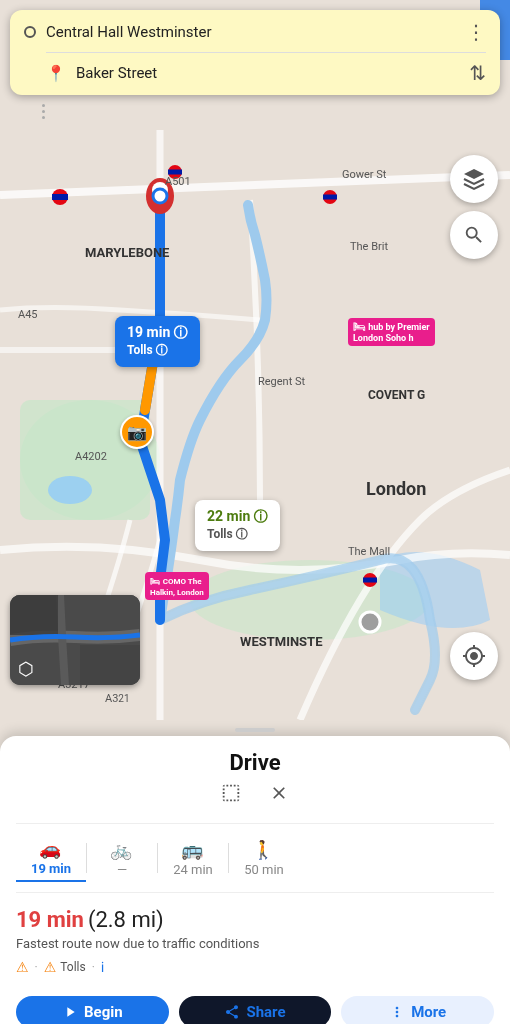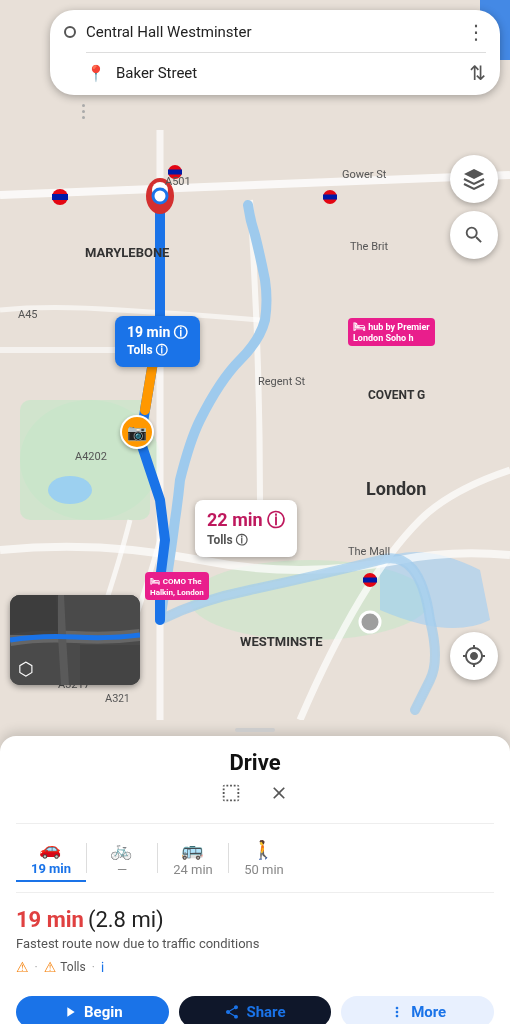--- a/index.html
+++ b/index.html
@@ -12,25 +12,24 @@
       background: #e8e0d8;
     }
 
     
     .search-bar {
       position: absolute;
       top: 10px;
       left: 10px;
       right: 10px;
       z-index: 10;
-      background: #ffffff;
-      border-radius: 24px;
+      background: #fef9c3;
+      border-radius: 12px;
       box-shadow: 0 2px 8px rgba(0,0,0,0.3);
       padding: 10px 14px;
-      margin-left: 40px;
     }
     .search-row {
       display: flex;
       align-items: center;
       gap: 10px;
     }
     .search-dot {
       width: 12px;
       height: 12px;
       border-radius: 50%;
@@ -482,21 +481,21 @@
       </svg>
     </div>
   </div>
 
   <div class="route-label" style="top:316px; left:115px;">
       <div style="font-size:14px;font-weight:bold;">19 min ⓘ</div>
       <div style="font-size:12px;">Tolls ⓘ</div>
     </div>
 
   <div class="route-label-alt" style="top:500px; left:195px;">
-      <div style="font-size:18px;font-weight:bold;color:#be185d;">22 min ⓘ</div>
+      <div style="font-size:14px;font-weight:bold;color:#4d7c0f;">22 min ⓘ</div>
       <div style="font-size:12px;color:#555;">Tolls ⓘ</div>
     </div>
 
   <div class="place-label" style="top:245px; left:85px;">MARYLEBONE</div>
   <div class="place-label" style="top:388px; left:368px; font-size:12px;">COVENT G</div>
   <div class="place-label" style="top:478px; left:366px; font-size:18px;">London</div>
   <div class="place-label" style="top:634px; left:240px; font-size:13px;">WESTMINSTE</div>
   <div class="place-label-sm" style="top:240px; left:350px;">The Brit</div>
   <div class="place-label-sm" style="top:175px; left:165px;">A501</div>
   <div class="place-label-sm" style="top:308px; left:18px;">A45</div>

